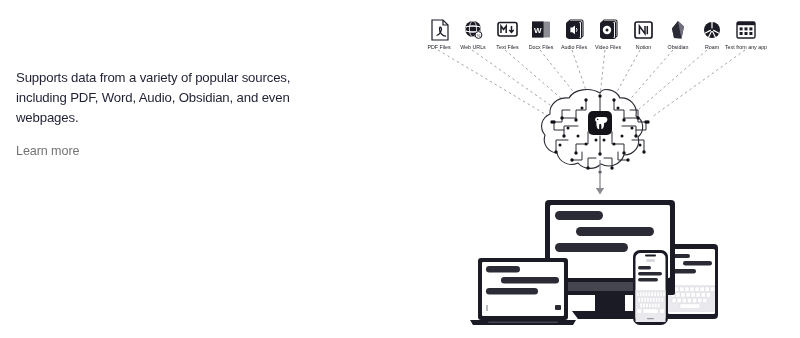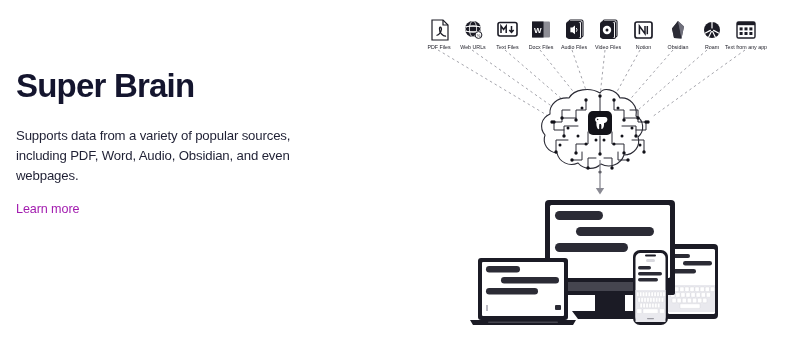--- a/index.html
+++ b/index.html
@@ -31,39 +31,38 @@
     font-size:13.2px;
     line-height:20px;
     color:#1f2034;
     margin:0 0 16px 0;
     max-width:320px;
     letter-spacing:-0.15px;
   }
   .para b{font-weight:700;color:#14152e;}
   .learn-more{
     font-size:12.6px;
-    color:#a21caf;
+    color:#737373;
     text-decoration:none;
     letter-spacing:-0.1px;
   }
 
   
   .art{position:relative;width:400px;height:338px;}
   .art svg{display:block;position:absolute;top:0;left:0;}
 
   
 </style>
 </head>
 <body>
 
 <div class="page">
 
   <div class="copy">
 
-    <h1 class="headline">Super Brain</h1>
 
 
     <p class="para">Supports data from a variety of popular sources, including PDF, Word, Audio, Obsidian, and even webpages.</p>
 
     <a href="#" class="learn-more">Learn more</a>
   </div>
 
   <div class="art">
     <svg width="400" height="338" viewBox="0 0 400 338" xmlns="http://www.w3.org/2000/svg">
 

